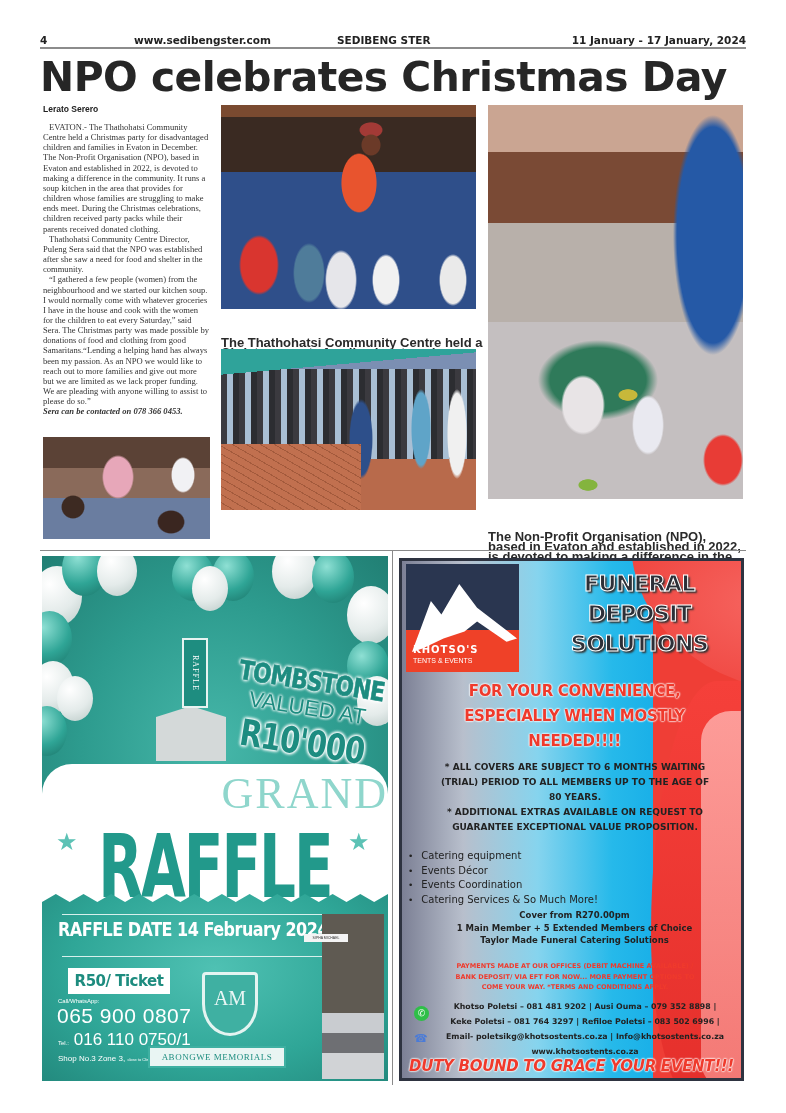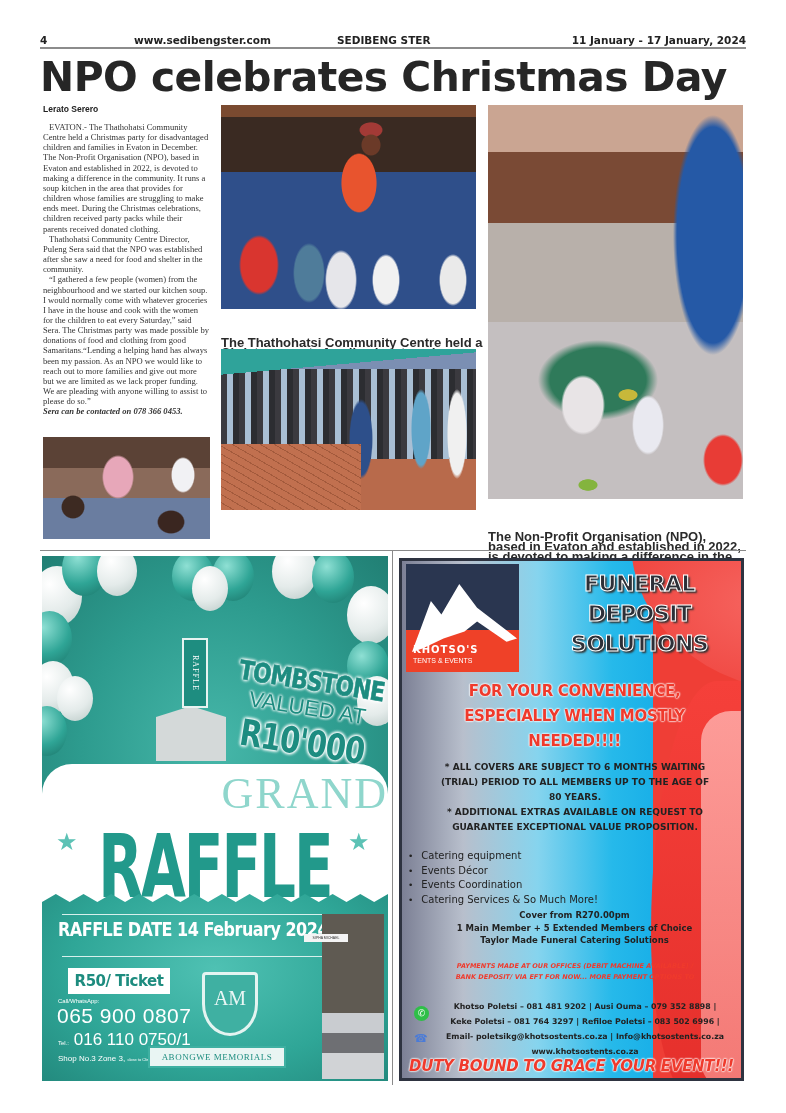--- a/index.html
+++ b/index.html
@@ -121,21 +121,21 @@
   .k-logo .red { position: absolute; left: 0; bottom: 0; width: 117px; height: 42px; background: #ef4128; }
   .k-logo .tent { position: absolute; left: 6px; top: 20px; width: 105px; height: 68px; background: #ffffff; clip-path: polygon(0 100%, 18% 25%, 28% 45%, 45% 0, 62% 35%, 100% 80%, 90% 85%, 62% 55%, 50% 70%, 30% 80%, 10% 95%); }
   .k-logo .name { position: absolute; left: 7px; top: 80px; font-family: "DejaVu Sans", sans-serif; font-weight: bold; font-size: 10px; color: #ffffff; letter-spacing: 1px; }
   .k-logo .sub { position: absolute; left: 7px; top: 93px; font-family: "Liberation Sans", sans-serif; font-size: 7px; color: #ffffff; }
   .k-title { position: absolute; left: 150px; top: 8px; width: 175px; text-align: center; font-family: "DejaVu Sans", sans-serif; font-weight: bold; font-size: 22px; line-height: 30px; color: #2c3038; -webkit-text-stroke: 1px #ffffff; text-shadow: 2px 2px 2px #333; letter-spacing: -0.5px; }
   .k-conv { position: absolute; left: 10px; top: 118px; width: 325px; text-align: center; font-family: "DejaVu Sans", sans-serif; font-weight: bold; font-size: 15px; line-height: 25px; color: #ef3a2c; text-shadow: 0 0 2px #fff, 0 0 2px #fff, 0 0 2px #fff; letter-spacing: -0.3px; }
   .k-terms { position: absolute; left: 8px; top: 199px; width: 330px; text-align: center; font-family: "DejaVu Sans", sans-serif; font-weight: bold; font-size: 9px; line-height: 15px; color: #222; }
   .k-list { position: absolute; left: 6px; top: 288px; list-style: none; font-family: "DejaVu Sans", sans-serif; font-size: 10px; line-height: 14.7px; color: #222; }
   .k-list li::before { content: "•"; margin-right: 8px; font-size: 9px; }
   .k-cover { position: absolute; left: 10px; top: 348px; width: 325px; text-align: center; font-family: "DejaVu Sans", sans-serif; font-weight: bold; font-size: 8.5px; line-height: 12.5px; color: #222; }
-  .k-pay { position: absolute; left: 3px; top: 400px; width: 340px; text-align: center; font-family: "DejaVu Sans", sans-serif; font-weight: bold; font-size: 6.5px; line-height: 10.5px; color: #ef3a2c; font-style: italic; }
+  .k-pay { position: absolute; left: 3px; top: 400px; width: 340px; text-align: center; font-family: "DejaVu Sans", sans-serif; font-weight: bold; font-size: 6.5px; line-height: 10.5px; color: #ef3a2c; }
   .k-contacts { position: absolute; left: 28px; top: 438px; width: 310px; text-align: center; font-family: "DejaVu Sans", sans-serif; font-weight: bold; font-size: 7.8px; line-height: 15px; color: #222; }
   .wa-icon { position: absolute; left: 12px; top: 445px; width: 15px; height: 15px; border-radius: 50%; background: #2fbf48; color: #fff; font-size: 9px; text-align: center; line-height: 15px; }
   .ph-icon { position: absolute; left: 12px; top: 470px; width: 13px; height: 14px; color: #4a7bd8; font-size: 11px; text-align: center; line-height: 14px; }
   .k-slogan { position: absolute; left: 0; top: 496px; width: 339px; text-align: center; font-family: "DejaVu Sans", sans-serif; font-weight: bold; font-style: italic; font-size: 15px; color: #ef3a2c; text-shadow: 0 0 2px #fff, 0 0 2px #fff, 0 0 2px #fff; letter-spacing: -0.3px; }
 </style>
 </head>
 <body>
 
 <div class="masthead">
   <span class="mh-page">4</span>
@@ -250,20 +250,21 @@
     <li>Catering Services &amp; So Much More!</li>
   </ul>
   <div class="k-cover">
     <div>Cover from R270.00pm</div>
     <div>1 Main Member + 5 Extended Members of Choice</div>
     <div>Taylor Made Funeral Catering Solutions</div>
   </div>
   <div class="k-pay">
     <div>PAYMENTS MADE AT OUR OFFICES (DEBIT MACHINE AVAILABLE) /</div>
     <div>BANK DEPOSIT/ VIA EFT FOR NOW... MORE PAYMENT OPTIONS TO</div>
+    <div>COME YOUR WAY. *TERMS AND CONDITIONS APPLY.</div>
   </div>
   <div class="wa-icon">✆</div>
   <div class="ph-icon">☎</div>
   <div class="k-contacts">
     <div>Khotso Poletsi – 081 481 9202 | Ausi Ouma – 079 352 8898 |</div>
     <div>Keke Poletsi – 081 764 3297 |  Refiloe Poletsi – 083 502 6996 |</div>
     <div>Email- poletsikg@khotsostents.co.za | Info@khotsostents.co.za</div>
     <div>www.khotsostents.co.za</div>
   </div>
   <div class="k-slogan">DUTY BOUND TO GRACE YOUR EVENT!!!</div>

